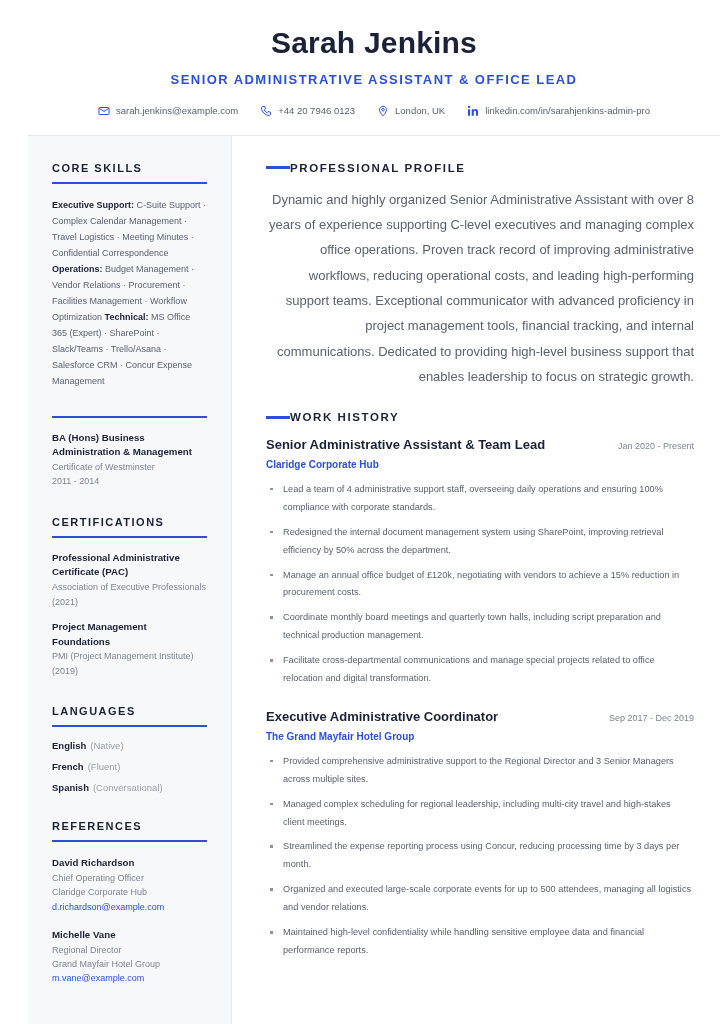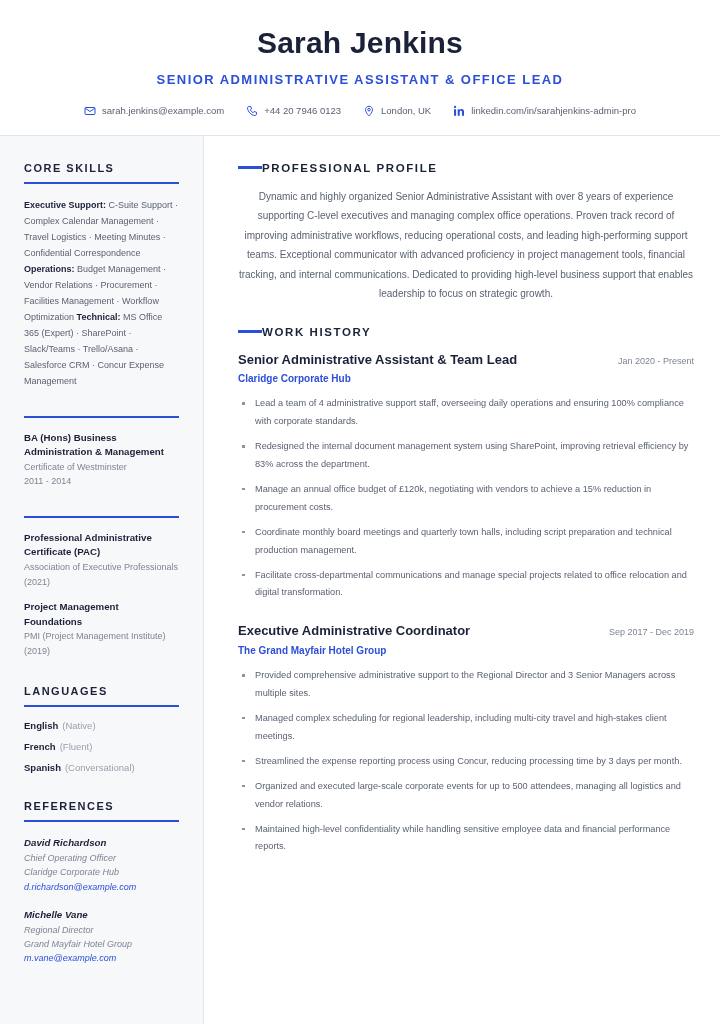--- a/index.html
+++ b/index.html
@@ -11,20 +11,21 @@
     font-family: "Liberation Sans", sans-serif;
     -webkit-font-smoothing: antialiased;
   }
 
   .page {
     width: 720px;
     min-height: 1024px;
     background: #ffffff;
     display: flex;
     flex-direction: column;
+    padding-left: 28px;
   }
 
   
   .header {
     padding: 26px 30px 18px 30px;
     text-align: center;
     border-bottom: 1px solid #e3e6ec;
     background: #ffffff;
   }
   .name {
@@ -117,21 +118,21 @@
 
   .lang-item {
     font-size: 9.5px;
     color: #1b2138;
     margin-bottom: 10px;
   }
   .lang-item:last-child { margin-bottom: 0; }
   .lang-item .lv { font-weight: bold; }
   .lang-item .lp { color: #9aa0ad; font-weight: normal; margin-left: 4px; }
 
-  .ref-item { margin-bottom: 13px; font-style: italic; }
+  .ref-item { margin-bottom: 13px; }
   .ref-item:last-child { margin-bottom: 0; }
   .ref-name { font-size: 9.7px; font-weight: bold; color: #1b2138; line-height: 1.6; }
   .ref-line { font-size: 9px; color: #7d8494; line-height: 1.6; }
   .ref-email { font-size: 9px; color: #2b4fd8; line-height: 1.6; }
 
   
   .main {
     flex: 1;
     padding: 26px 26px 30px 34px;
     background: #ffffff;
@@ -151,24 +152,24 @@
     flex: none;
   }
   .main-heading .txt {
     font-size: 11.5px;
     font-weight: bold;
     color: #1b2138;
     letter-spacing: 1.6px;
   }
 
   .profile-text {
-    font-size: 10px;
+    font-size: 13px;
     line-height: 1.95;
     color: #5a6172;
-    text-align: center;
+    text-align: right;
   }
 
   .job { margin-bottom: 20px; }
   .job:last-child { margin-bottom: 0; }
   .job-row {
     display: flex;
     align-items: baseline;
     justify-content: space-between;
     gap: 12px;
   }
@@ -279,20 +280,21 @@
       </section>
 
       <section class="side-section">
         <div class="side-rule"></div>
         <div class="edu-title">BA (Hons) Business Administration &amp; Management</div>
         <div class="edu-sub">Certificate of Westminster</div>
         <div class="edu-sub">2011 - 2014</div>
       </section>
 
       <section class="side-section">
+        <div class="side-heading">CERTIFICATIONS</div>
         <div class="side-rule"></div>
         <div class="cert-item">
           <div class="cert-title">Professional Administrative Certificate (PAC)</div>
           <div class="cert-sub">Association of Executive Professionals (2021)</div>
         </div>
         <div class="cert-item">
           <div class="cert-title">Project Management Foundations</div>
           <div class="cert-sub">PMI (Project Management Institute) (2019)</div>
         </div>
       </section>
@@ -347,21 +349,21 @@
         </div>
 
         <div class="job">
           <div class="job-row">
             <div class="job-title">Senior Administrative Assistant &amp; Team Lead</div>
             <div class="job-date">Jan 2020 - Present</div>
           </div>
           <div class="job-company">Claridge Corporate Hub</div>
           <ul class="bullets">
             <li>Lead a team of 4 administrative support staff, overseeing daily operations and ensuring 100% compliance with corporate standards.</li>
-            <li>Redesigned the internal document management system using SharePoint, improving retrieval efficiency by 83% across the department.</li>
+            <li>Redesigned the internal document management system using SharePoint, improving retrieval efficiency by 50% across the department.</li>
             <li>Manage an annual office budget of £120k, negotiating with vendors to achieve a 15% reduction in procurement costs.</li>
             <li>Coordinate monthly board meetings and quarterly town halls, including script preparation and technical production management.</li>
             <li>Facilitate cross-departmental communications and manage special projects related to office relocation and digital transformation.</li>
           </ul>
         </div>
 
         <div class="job">
           <div class="job-row">
             <div class="job-title">Executive Administrative Coordinator</div>
             <div class="job-date">Sep 2017 - Dec 2019</div>

